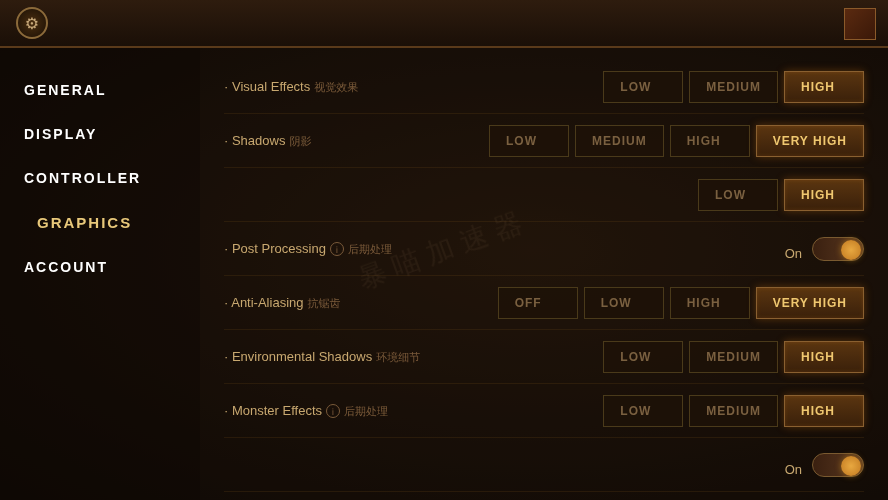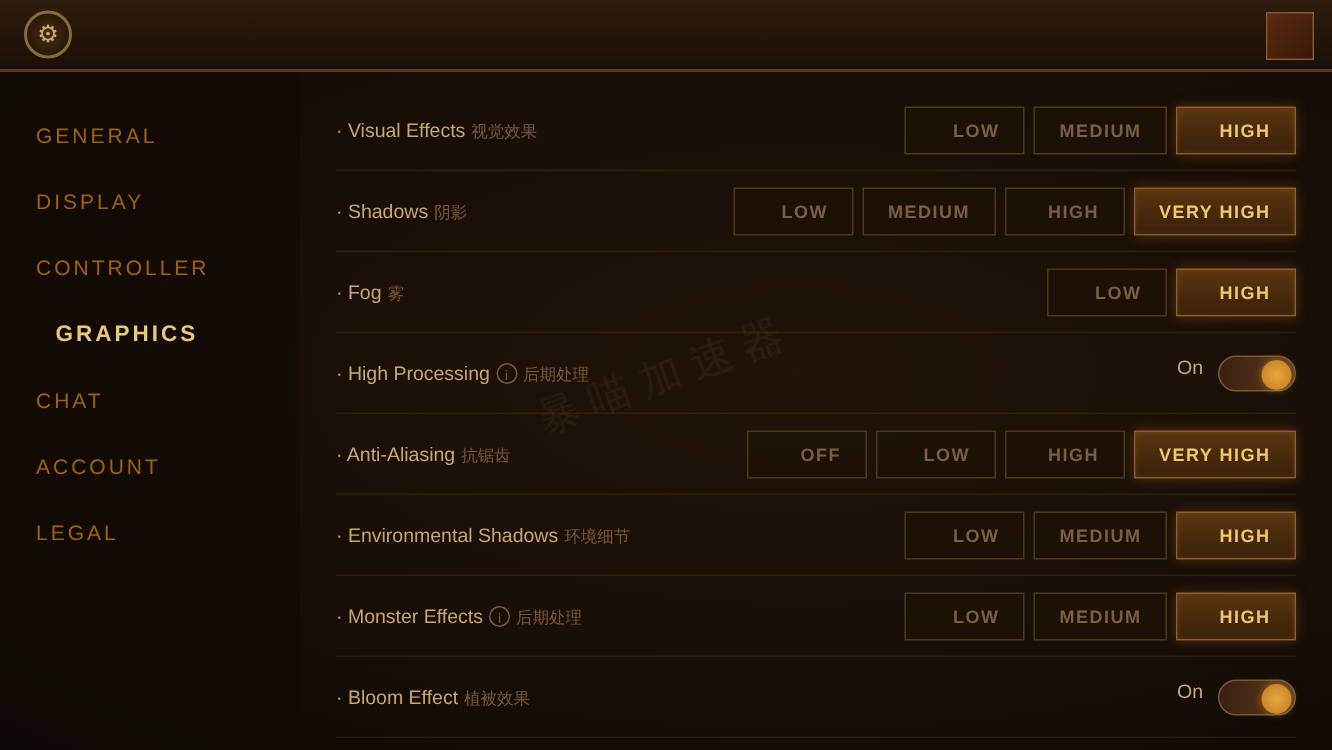--- a/index.html
+++ b/index.html
@@ -87,23 +87,23 @@
       bottom: 0;
       padding: 20px 0;
       background: rgba(15, 8, 3, 0.6);
     }
 
     .sidebar-item {
       padding: 14px 24px;
       font-size: 14px;
       letter-spacing: 2px;
       text-transform: uppercase;
-      color: #a16207;
-      cursor: pointer;
-      font-weight: 400;
+      color: #ffffff;
+      cursor: pointer;
+      font-weight: 700;
     }
 
     .sidebar-item.active {
       color: #e8c87a;
       font-weight: bold;
       font-size: 15px;
       padding-left: 37px;
     }
 
     
@@ -149,42 +149,42 @@
       display: flex;
       align-items: center;
       justify-content: flex-end;
       gap: 6px;
     }
 
     
     .quality-btn {
       padding: 8px 16px;
       min-width: 80px;
-      text-align: right;
+      text-align: left;
       font-size: 12px;
       font-weight: bold;
       letter-spacing: 1px;
       cursor: pointer;
       border: 1px solid #4a3a1a;
       background: rgba(30, 18, 8, 0.8);
       color: #7a6040;
       text-transform: uppercase;
     }
 
     .quality-btn.selected {
       background: linear-gradient(180deg, #5a3510 0%, #3a200a 100%);
       border: 1px solid #8a6030;
       color: #f0c870;
       box-shadow: 0 0 8px rgba(180, 100, 20, 0.4), inset 0 0 4px rgba(200, 120, 30, 0.2);
     }
 
     
     .toggle-container {
       display: flex;
-      align-items: flex-start;
+      align-items: flex-end;
       gap: 10px;
     }
 
     .toggle-label {
       font-size: 13px;
       color: #c8a870;
     }
 
     .toggle {
       position: relative;
@@ -259,23 +259,21 @@
     <span class="titlebar-title"></span>
     <div class="close-btn"></div>
   </div>
 
   <div class="sidebar">
 
   <div class="sidebar-item">GENERAL</div>
       <div class="sidebar-item">DISPLAY</div>
       <div class="sidebar-item">CONTROLLER</div>
       <div class="sidebar-item active">GRAPHICS</div>
-      <div class="sidebar-item">CHAT</div>
       <div class="sidebar-item">ACCOUNT</div>
-      <div class="sidebar-item">LEGAL</div>
     </div>
 
   <div class="main-content">
 
   <div class="setting-row">
         <div class="setting-label"><span class="label-main">· Visual Effects</span><span class="label-sub">视觉效果</span></div>
         <div class="setting-controls">
           <div class="quality-btn">Low</div>
           <div class="quality-btn">Medium</div>
           <div class="quality-btn selected">High</div>
@@ -284,28 +282,27 @@
       <div class="setting-row">
         <div class="setting-label"><span class="label-main">· Shadows</span><span class="label-sub">阴影</span></div>
         <div class="setting-controls">
           <div class="quality-btn">Low</div>
           <div class="quality-btn">Medium</div>
           <div class="quality-btn">High</div>
           <div class="quality-btn selected">Very High</div>
         </div>
       </div>
       <div class="setting-row">
-        <div class="setting-label"><span class="label-main">· Fog</span><span class="label-sub">雾</span></div>
         <div class="setting-controls">
           <div class="quality-btn">Low</div>
           <div class="quality-btn selected">High</div>
         </div>
       </div>
       <div class="setting-row">
-        <div class="setting-label"><span class="label-main">· High Processing</span><span class="info-icon">ℹ</span><span class="label-sub">后期处理</span></div>
+        <div class="setting-label"><span class="label-main">· Post Processing</span><span class="info-icon">ℹ</span><span class="label-sub">后期处理</span></div>
         <div class="setting-controls">
           <div class="toggle-container">
             <span class="toggle-label">On</span>
             <div class="toggle">
               <div class="toggle-thumb"></div>
             </div>
           </div>
         </div>
       </div>
       <div class="setting-row">
@@ -327,21 +324,20 @@
       </div>
       <div class="setting-row">
         <div class="setting-label"><span class="label-main">· Monster Effects</span><span class="info-icon">ℹ</span><span class="label-sub">后期处理</span></div>
         <div class="setting-controls">
           <div class="quality-btn">Low</div>
           <div class="quality-btn">Medium</div>
           <div class="quality-btn selected">High</div>
         </div>
       </div>
       <div class="setting-row">
-        <div class="setting-label"><span class="label-main">· Bloom Effect</span><span class="label-sub">植被效果</span></div>
         <div class="setting-controls">
           <div class="toggle-container">
             <span class="toggle-label">On</span>
             <div class="toggle">
               <div class="toggle-thumb"></div>
             </div>
           </div>
         </div>
       </div>
     </div>

